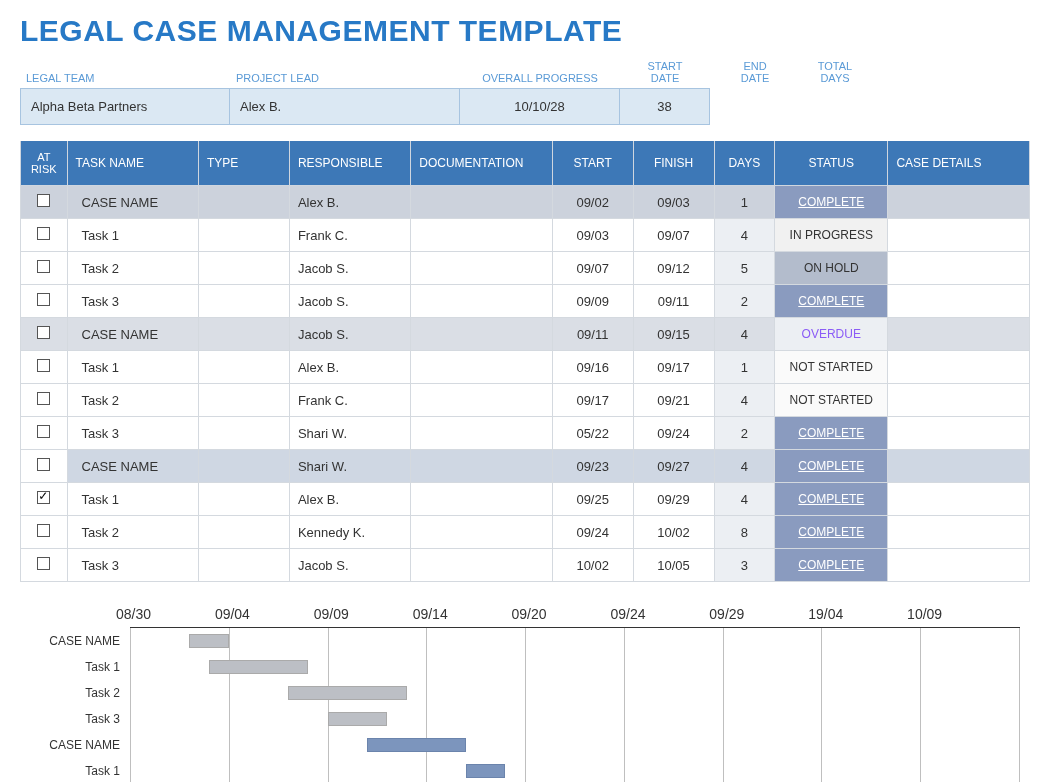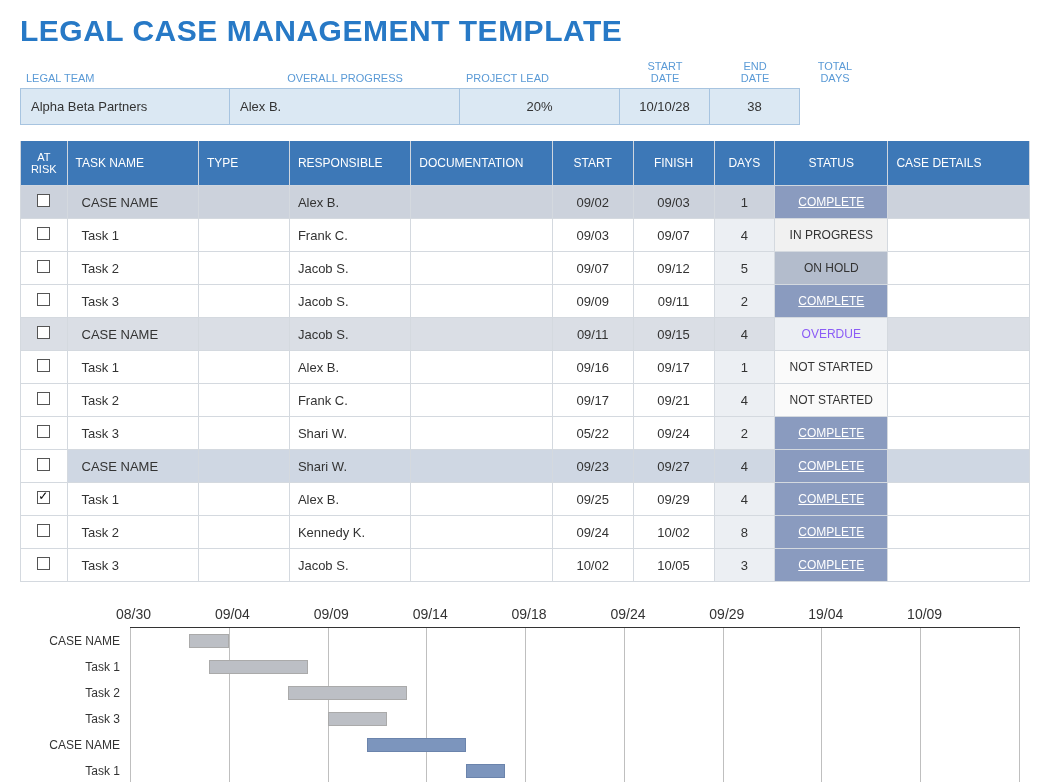--- a/index.html
+++ b/index.html
@@ -168,32 +168,31 @@
     border-right: 1px solid #bfbfbf;
   }
 </style>
 </head>
 <body>
 
 <h1 class="title">LEGAL CASE MANAGEMENT TEMPLATE</h1>
 
 <div class="summary">
   <div class="hdr">LEGAL TEAM</div>
+  <div class="hdr">PROJECT LEAD</div>
   <div class="hdr center">OVERALL PROGRESS</div>
-  <div class="hdr">PROJECT LEAD</div>
   <div class="hdr center">START
 DATE</div>
   <div class="hdr center">END
 DATE</div>
   <div class="hdr center">TOTAL
 DAYS</div>
 
   <div class="val">Alpha Beta Partners</div>
   <div class="val">Alex B.</div>
-  <div class="val center">20%</div>
   <div class="val center">10/10/28</div>
   <div class="val center">38</div>
 </div>
 
 <table class="tasks">
   <colgroup>
     <col class="c-risk">
       <col class="c-name">
       <col class="c-type">
       <col class="c-resp">
@@ -367,21 +366,21 @@
 </table>
 
 <div class="gantt-wrap">
   <div class="gantt" id="gantt">
       <div></div>
       <div class="gantt-header">
         <div>08/30</div>
         <div>09/04</div>
         <div>09/09</div>
         <div>09/14</div>
-        <div>09/18</div>
+        <div>09/20</div>
         <div>09/24</div>
         <div>09/29</div>
         <div>19/04</div>
         <div>10/09</div>
       </div>
       <div class="gantt-row-label">CASE NAME</div>
       <div class="gantt-row-track gantt-right-edge">
         <div class="grid-line" style="grid-column: 1 / span 1;"></div>
         <div class="grid-line" style="grid-column: 6 / span 1;"></div>
         <div class="grid-line" style="grid-column: 11 / span 1;"></div>

